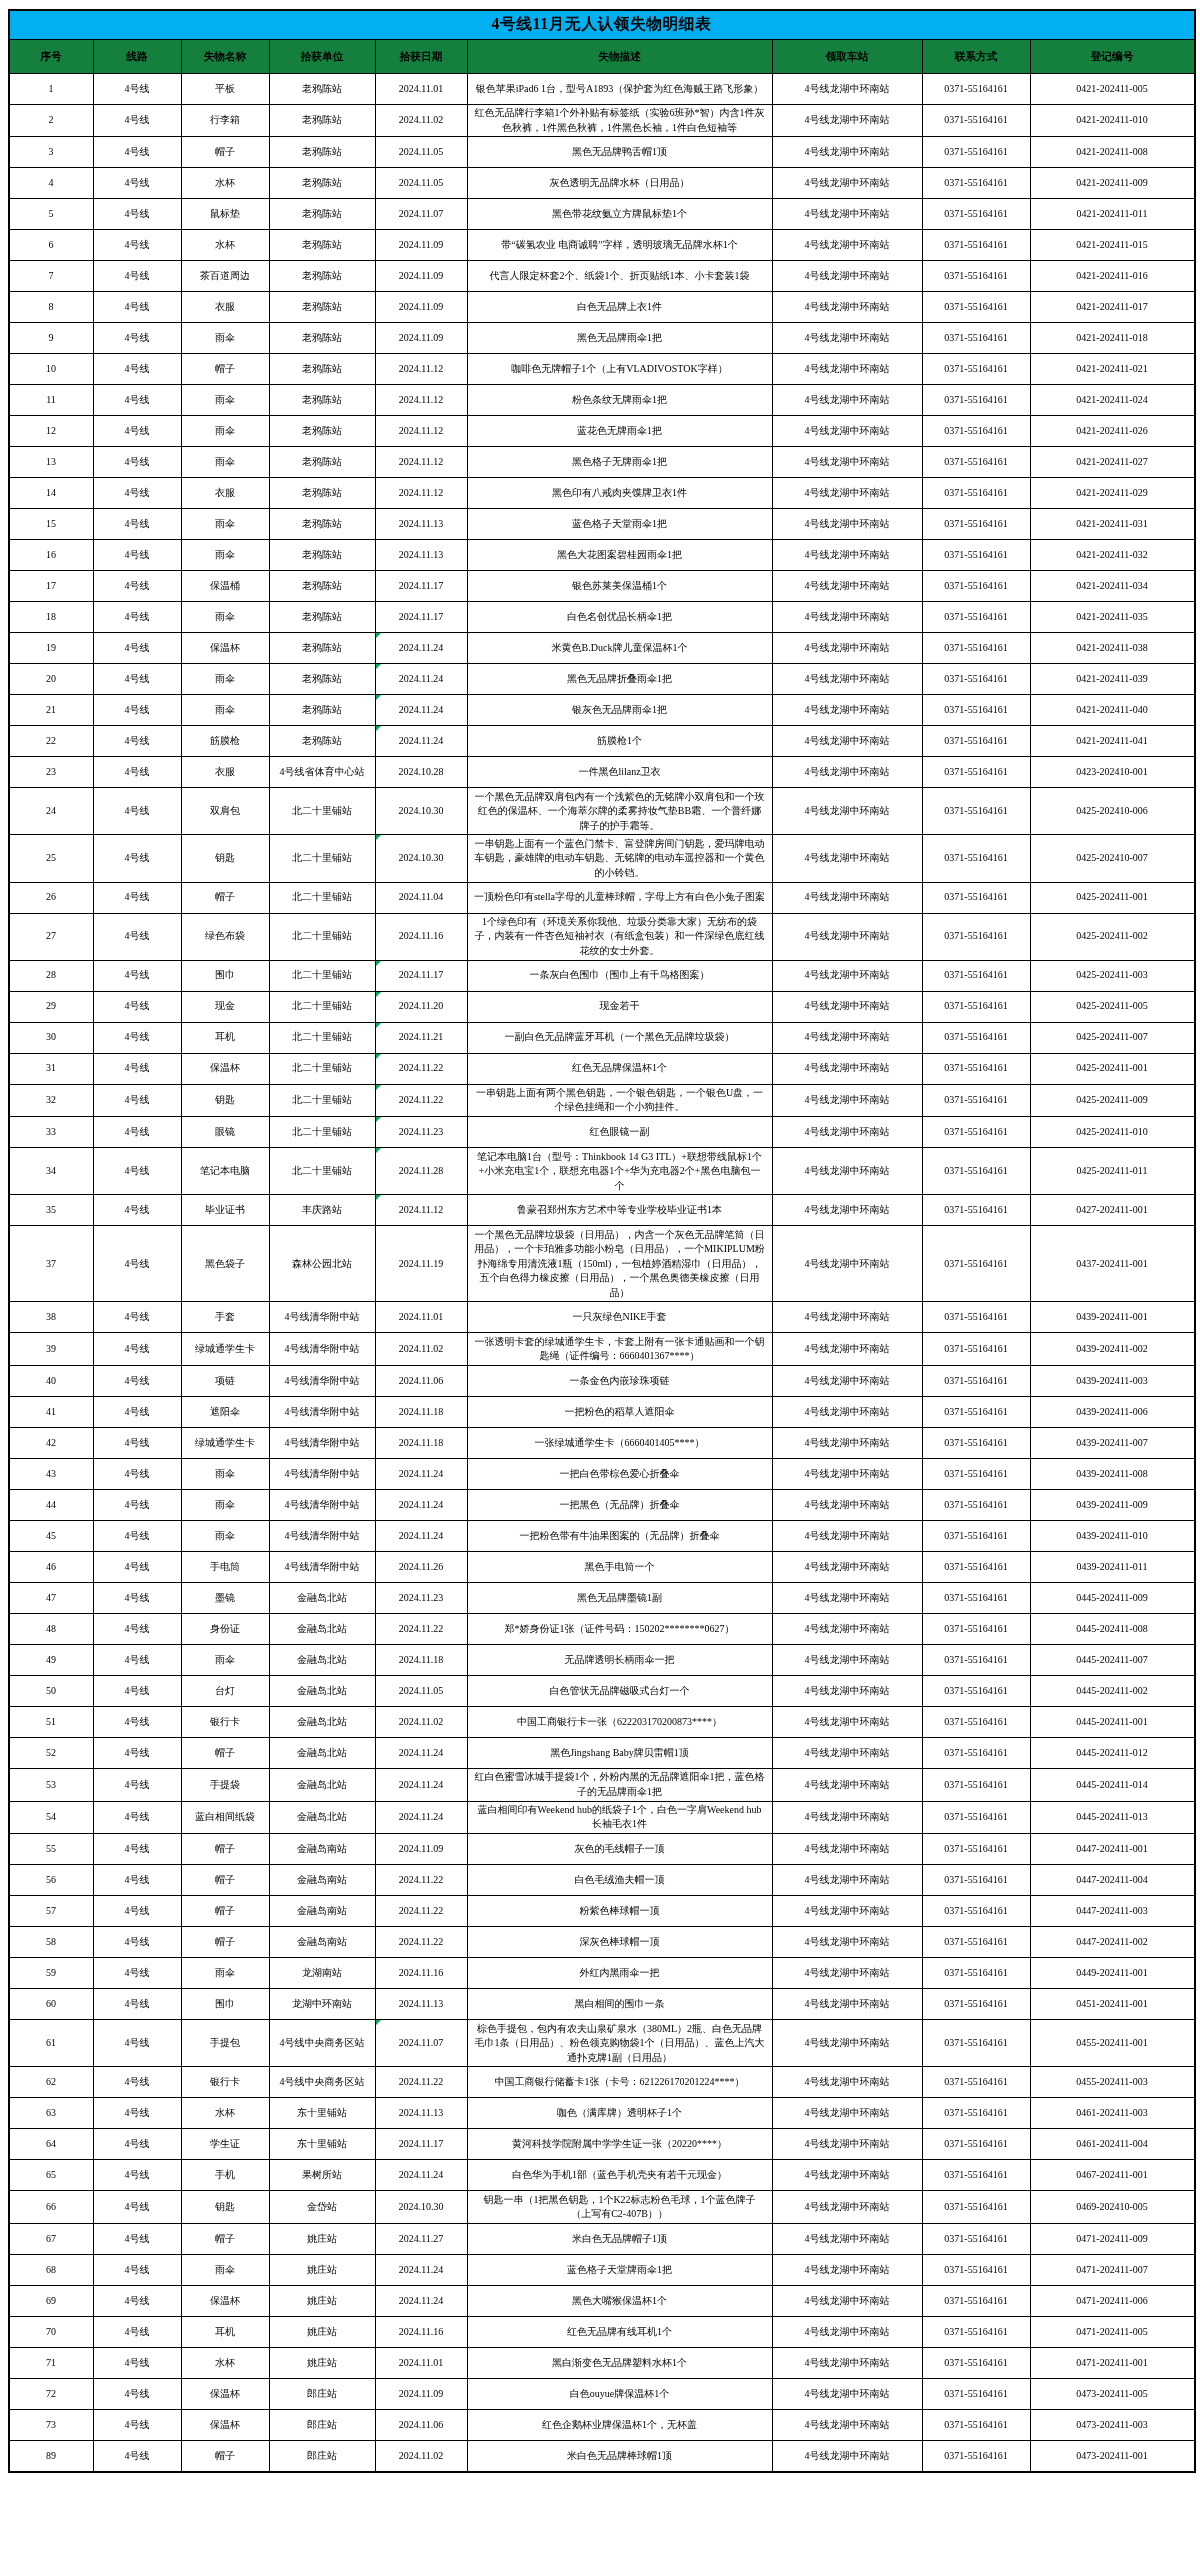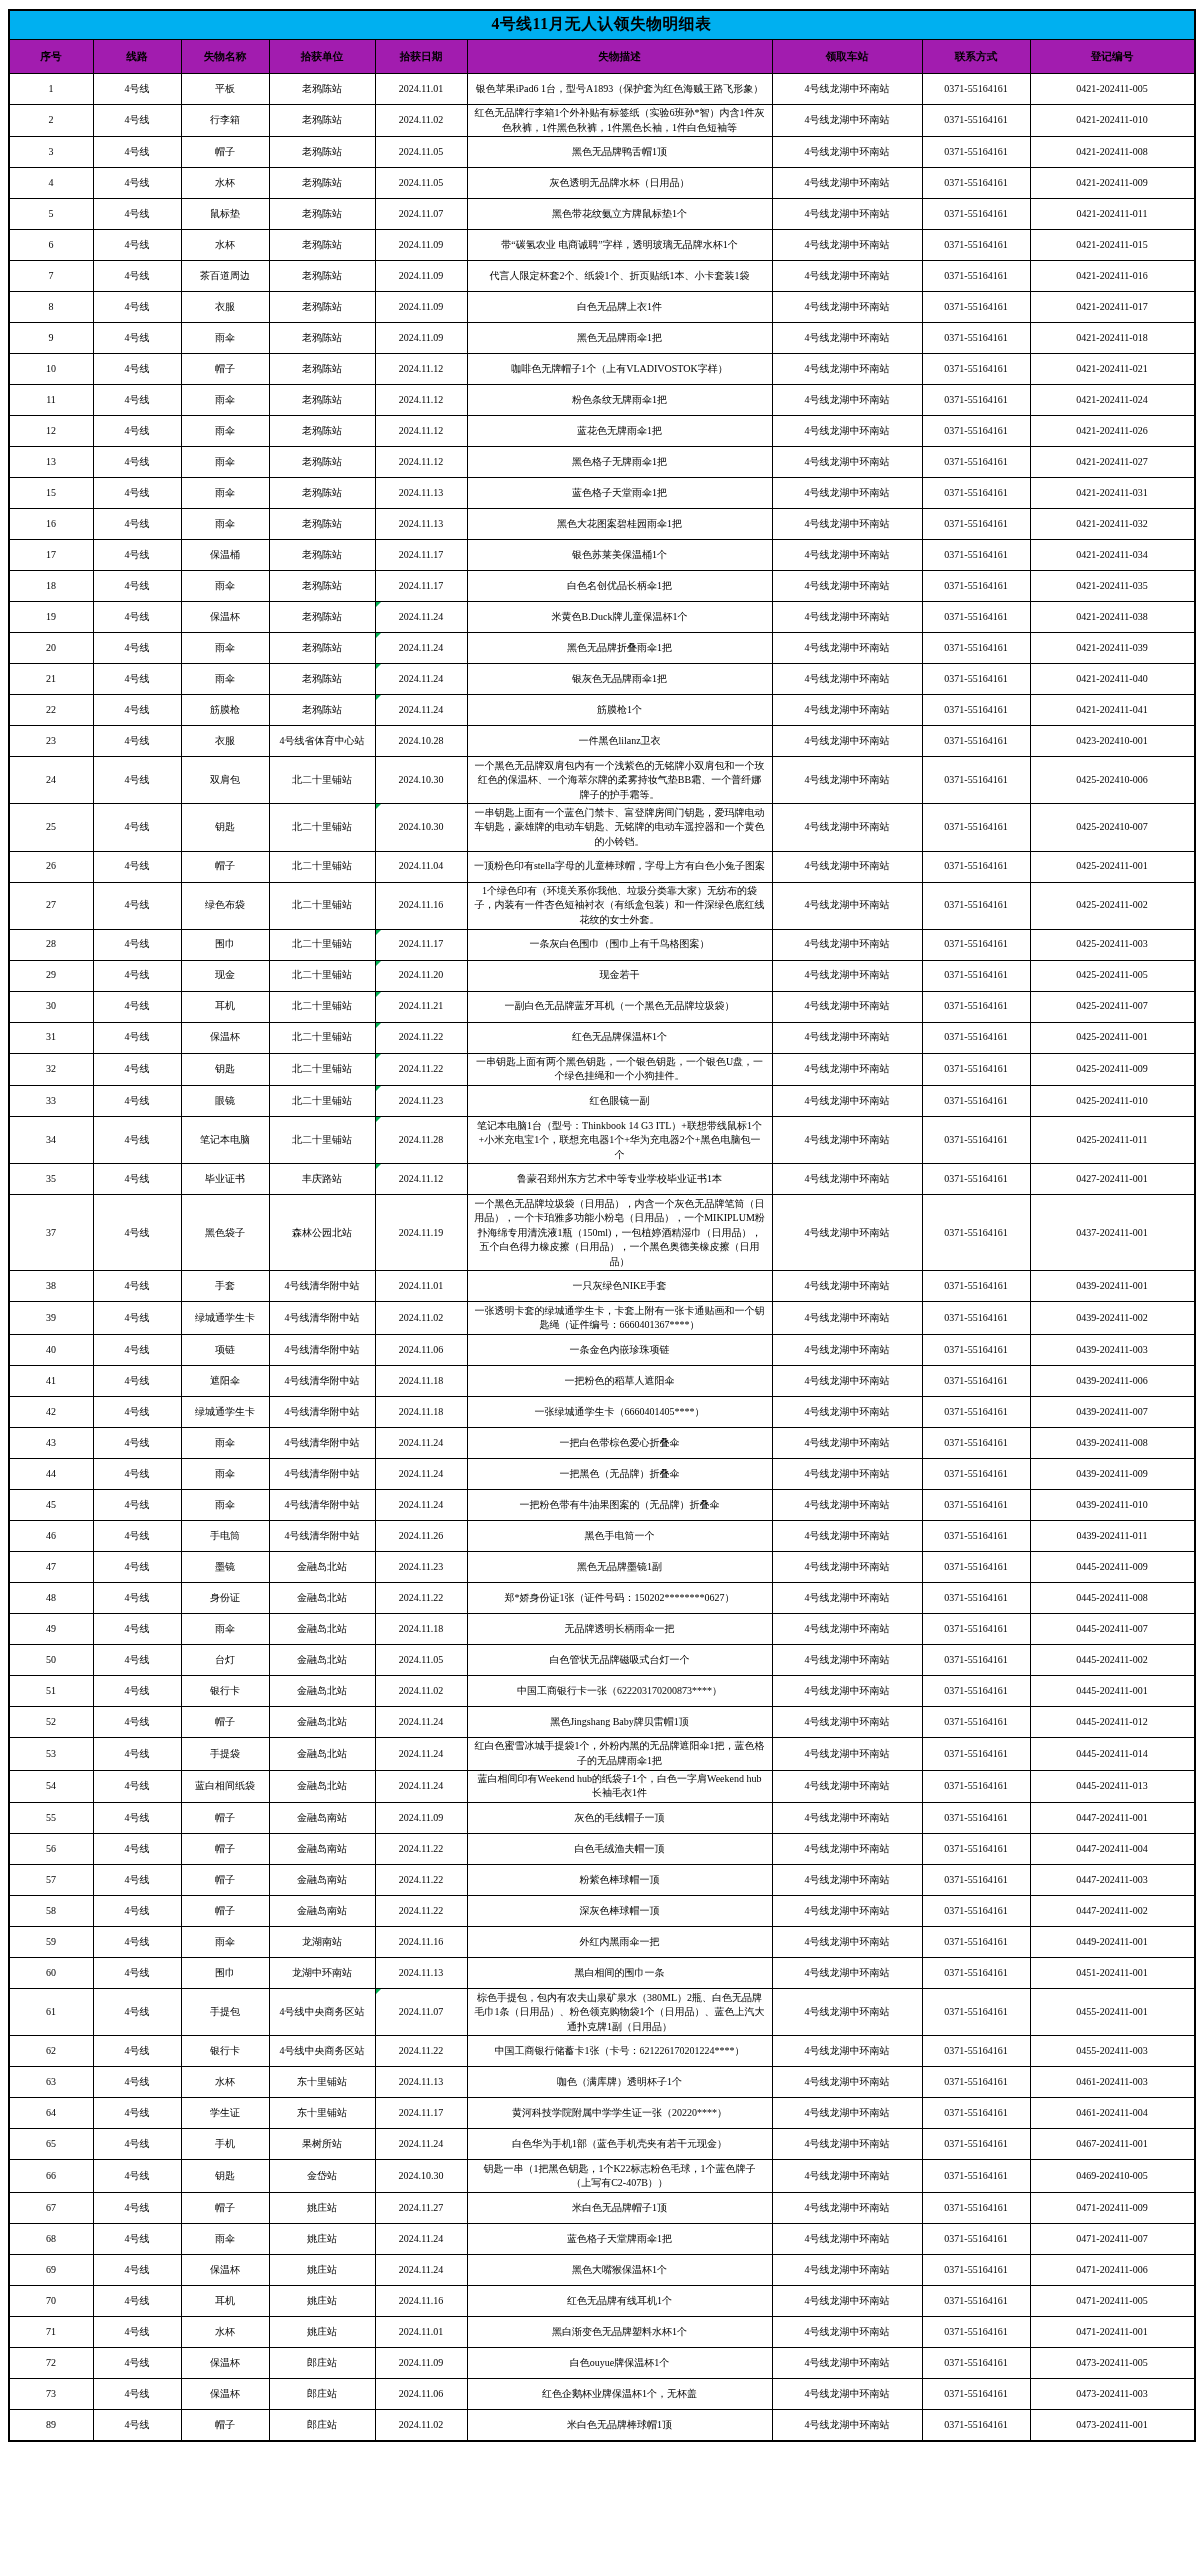--- a/index.html
+++ b/index.html
@@ -4,21 +4,21 @@
 <style>
   html,body{margin:0;padding:0;background:#ffffff;}
   body{width:1201px;font-family:"Liberation Serif","DejaVu Serif",serif;color:#000;}
   .sheet{margin:8.8px 6.3px 0 7.5px;width:1186px;border:1.3px solid #000;}
   table{border-collapse:collapse;table-layout:fixed;width:100%;border-radius:22px;}
   th,td{border:0.6px solid #000;text-align:center;vertical-align:middle;
         padding:1.3px 3.8px;font-size:10px;line-height:1.45;word-break:break-all;
         box-sizing:border-box;}
   tr.title-row th{background:#00B0F0;font-size:15.7px;font-weight:bold;height:29px;
         border-bottom:1.3px solid #000;letter-spacing:0.6px;}
-  tr.cols-row th{font-weight:bold;height:34px;font-size:10.7px;background:#a21caf;}
+  tr.cols-row th{font-weight:bold;height:34px;font-size:10.7px;background:#15803d;}
   tbody tr{height:31px;}
   td.date-cell{position:relative;}
   .flag{position:absolute;top:0;left:0;width:0;height:0;
         border-top:5px solid #00B050;border-right:5px solid transparent;}
   td.desc-cell{padding:1.3px 6.3px;}
 </style>
 </head>
 <body>
 
 <div class="sheet">
@@ -188,20 +188,31 @@
           <td>4号线</td>
           <td>雨伞</td>
           <td>老鸦陈站</td>
           <td class="date-cell">2024.11.12</td>
           <td class="desc-cell">黑色格子无牌雨伞1把</td>
           <td>4号线龙湖中环南站</td>
           <td>0371-55164161</td>
           <td>0421-202411-027</td>
         </tr>
         <tr>
+          <td>14</td>
+          <td>4号线</td>
+          <td>衣服</td>
+          <td>老鸦陈站</td>
+          <td class="date-cell">2024.11.12</td>
+          <td class="desc-cell">黑色印有八戒肉夹馍牌卫衣1件</td>
+          <td>4号线龙湖中环南站</td>
+          <td>0371-55164161</td>
+          <td>0421-202411-029</td>
+        </tr>
+        <tr>
           <td>15</td>
           <td>4号线</td>
           <td>雨伞</td>
           <td>老鸦陈站</td>
           <td class="date-cell">2024.11.13</td>
           <td class="desc-cell">蓝色格子天堂雨伞1把</td>
           <td>4号线龙湖中环南站</td>
           <td>0371-55164161</td>
           <td>0421-202411-031</td>
         </tr>

